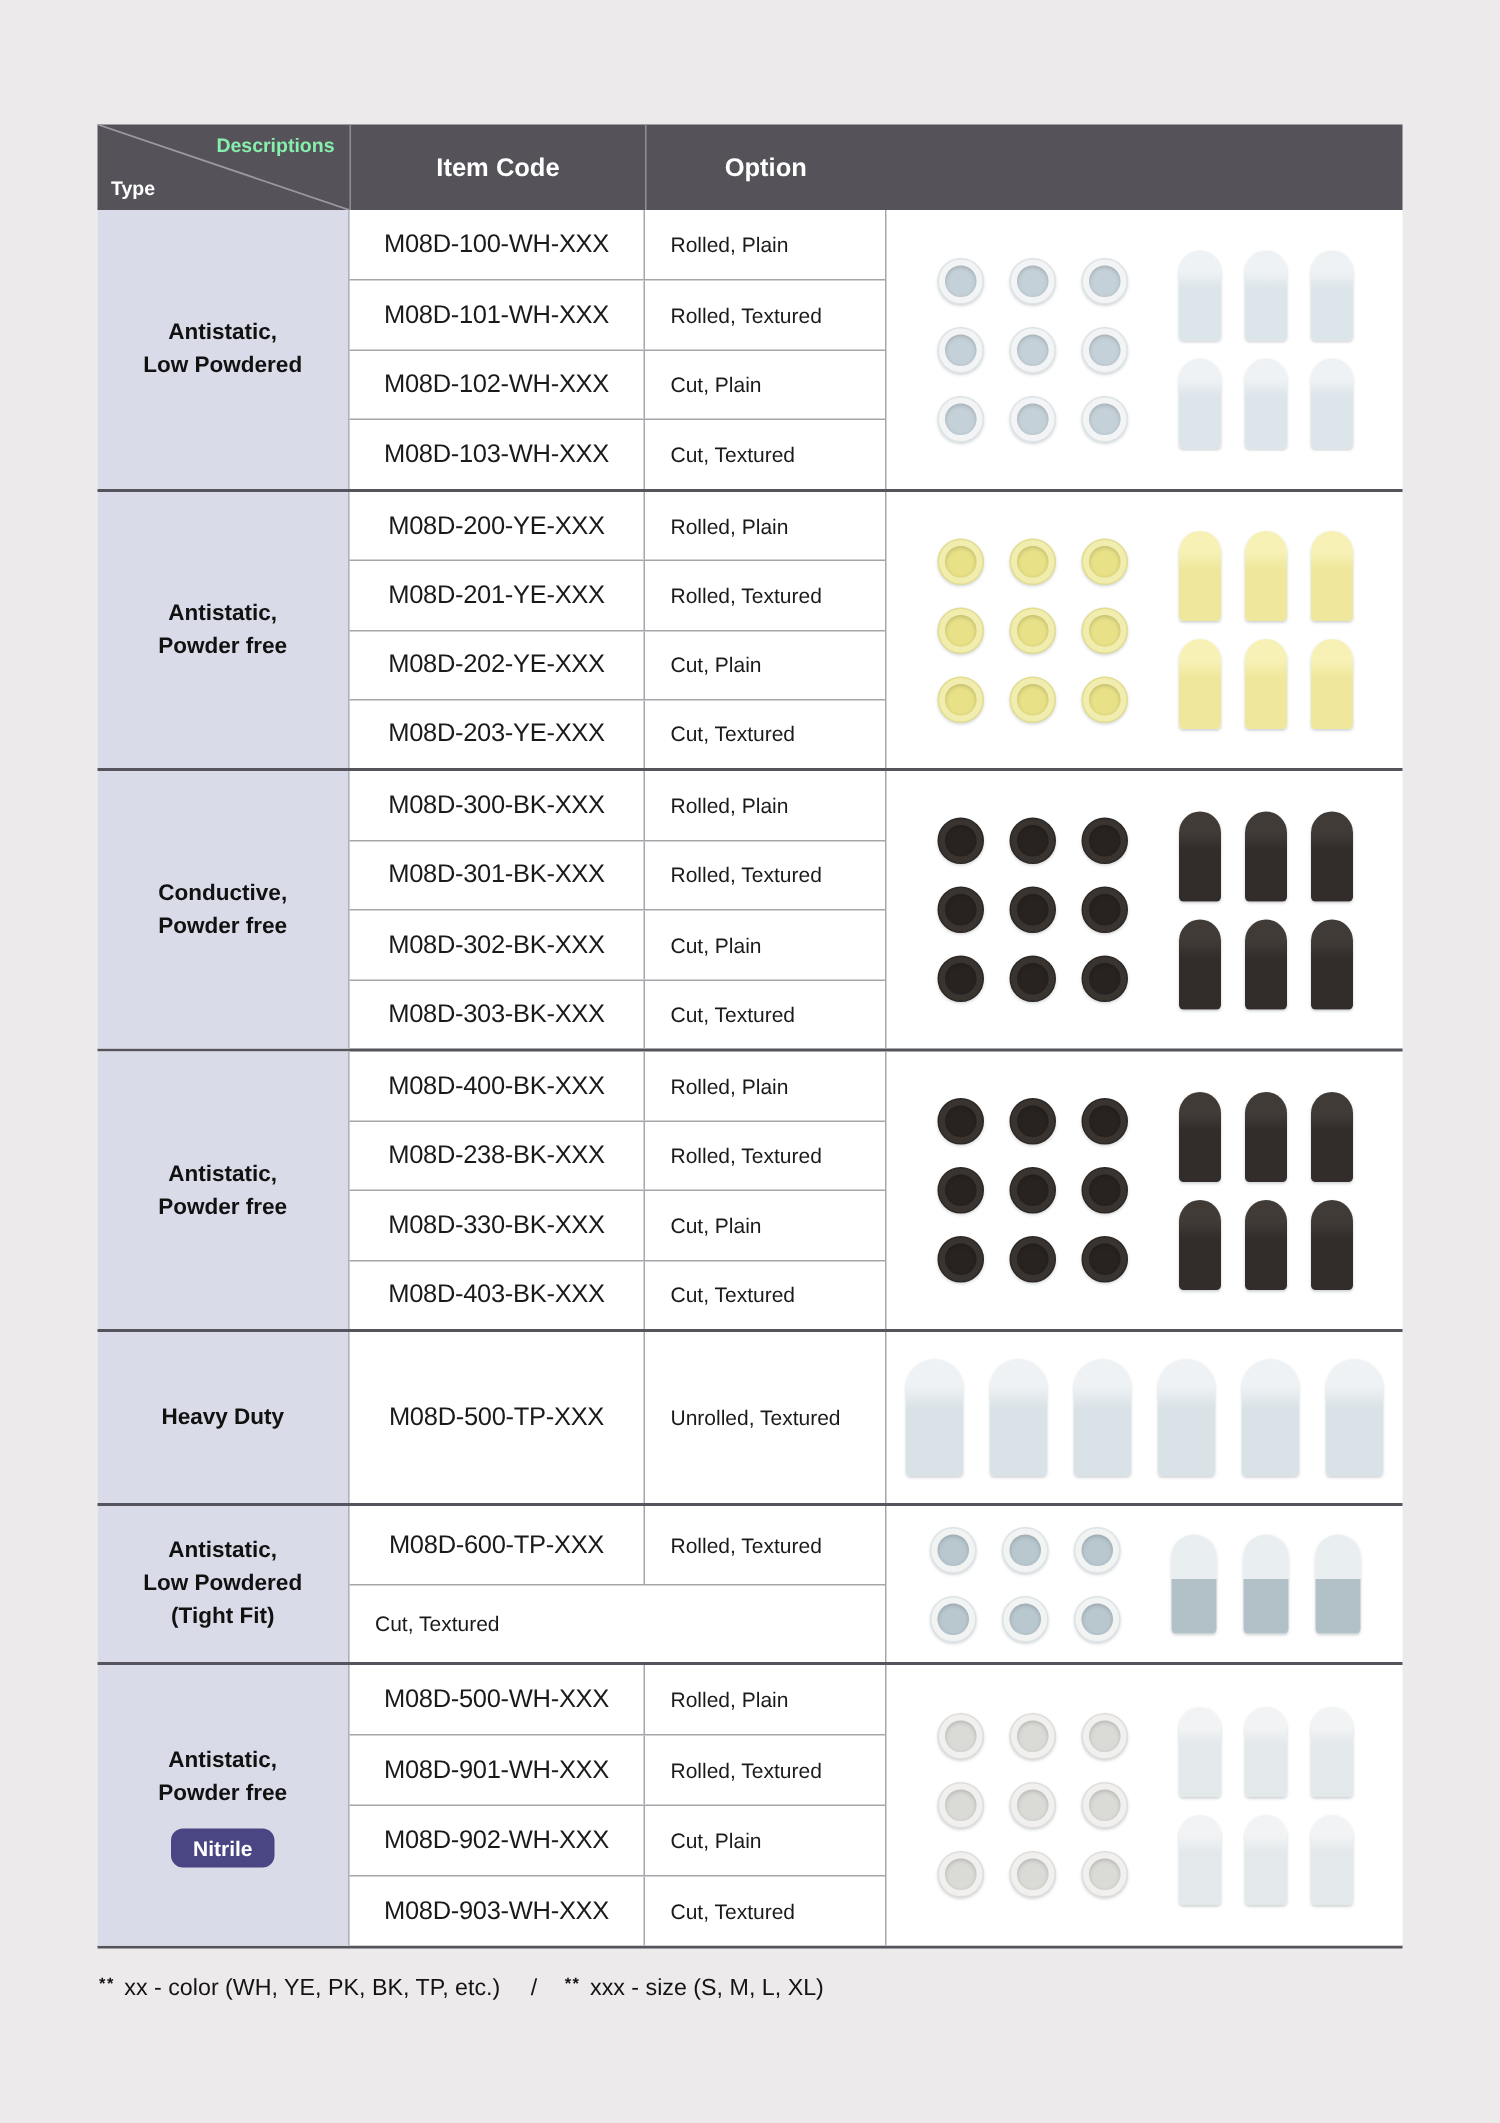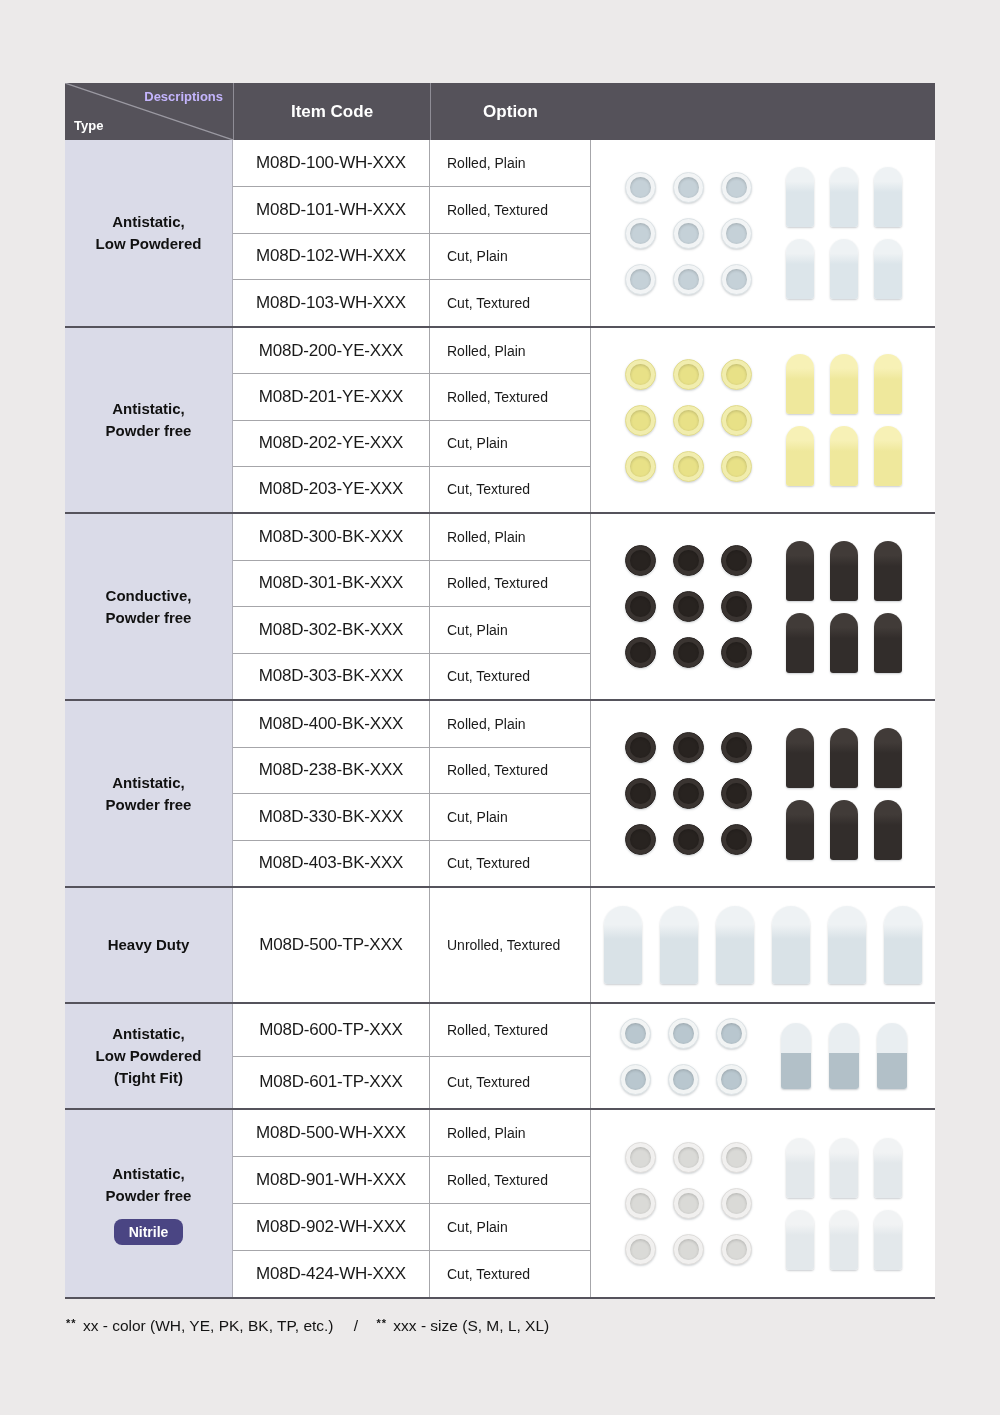--- a/index.html
+++ b/index.html
@@ -9,21 +9,21 @@
 
   .table { position:absolute; left:65px; top:83px; width:870px; }
 
   
   .thead { display:grid; grid-template-columns:168px 197px 160px 345px; height:57px;
            background:#55525a; }
   .th { display:flex; align-items:center; justify-content:center;
         color:#fff; font-weight:bold; font-size:17px; border-left:1px solid #8f8d96; }
   .th.corner { position:relative; border-left:none; }
   .corner svg { position:absolute; inset:0; width:100%; height:100%; }
-  .corner-top { position:absolute; top:6px; right:10px; font-size:13px; font-weight:bold; color:#c4b5fd; }
+  .corner-top { position:absolute; top:6px; right:10px; font-size:13px; font-weight:bold; color:#86efac; }
   .corner-bottom { position:absolute; bottom:7px; left:9px; font-size:13px; font-weight:bold; color:#fff; }
 
   
   .tbody { border-bottom:2px solid #55535c; }
   .group { display:flex; border-top:2px solid #55535c; background:#fff; }
   .group:first-child { border-top:none; }
   .type-cell { width:168px; flex:0 0 168px; background:#dadbe8; border-right:1px solid #b0b0ba;
                display:flex; flex-direction:column; align-items:center; justify-content:center; }
   .type-label { font-weight:bold; font-size:15px; line-height:22px; text-align:center;
                 white-space:pre-line; color:#111; }
@@ -362,21 +362,20 @@
       <span class="type-label">Antistatic,
 Low Powdered
 (Tight Fit)</span>
     </div>
     <div class="rows">
             <div class="row">
       <div class="cell item">M08D-600-TP-XXX</div>
       <div class="cell option">Rolled, Textured</div>
             </div>
             <div class="row">
-      <div class="cell item">M08D-601-TP-XXX</div>
       <div class="cell option">Cut, Textured</div>
             </div>
           </div>
     <div class="appearance">
             <div class="ap-flex">
       <div class="cgrid">
                 <span class="rcot" style="background:#f2f4f4;border:1px solid #dde3e6">
                   <i style="background:#b9c7cf"></i>
                 </span>
                 <span class="rcot" style="background:#f2f4f4;border:1px solid #dde3e6">
@@ -416,21 +415,21 @@
             </div>
             <div class="row">
       <div class="cell item">M08D-901-WH-XXX</div>
       <div class="cell option">Rolled, Textured</div>
             </div>
             <div class="row">
       <div class="cell item">M08D-902-WH-XXX</div>
       <div class="cell option">Cut, Plain</div>
             </div>
             <div class="row">
-      <div class="cell item">M08D-424-WH-XXX</div>
+      <div class="cell item">M08D-903-WH-XXX</div>
       <div class="cell option">Cut, Textured</div>
             </div>
           </div>
     <div class="appearance">
             <div class="ap-flex">
       <div class="cgrid">
                 <span class="rcot" style="background:#f1f0ef;border:1px solid #dfdddb">
                   <i style="background:#dadad7"></i>
                 </span>
                 <span class="rcot" style="background:#f1f0ef;border:1px solid #dfdddb">

